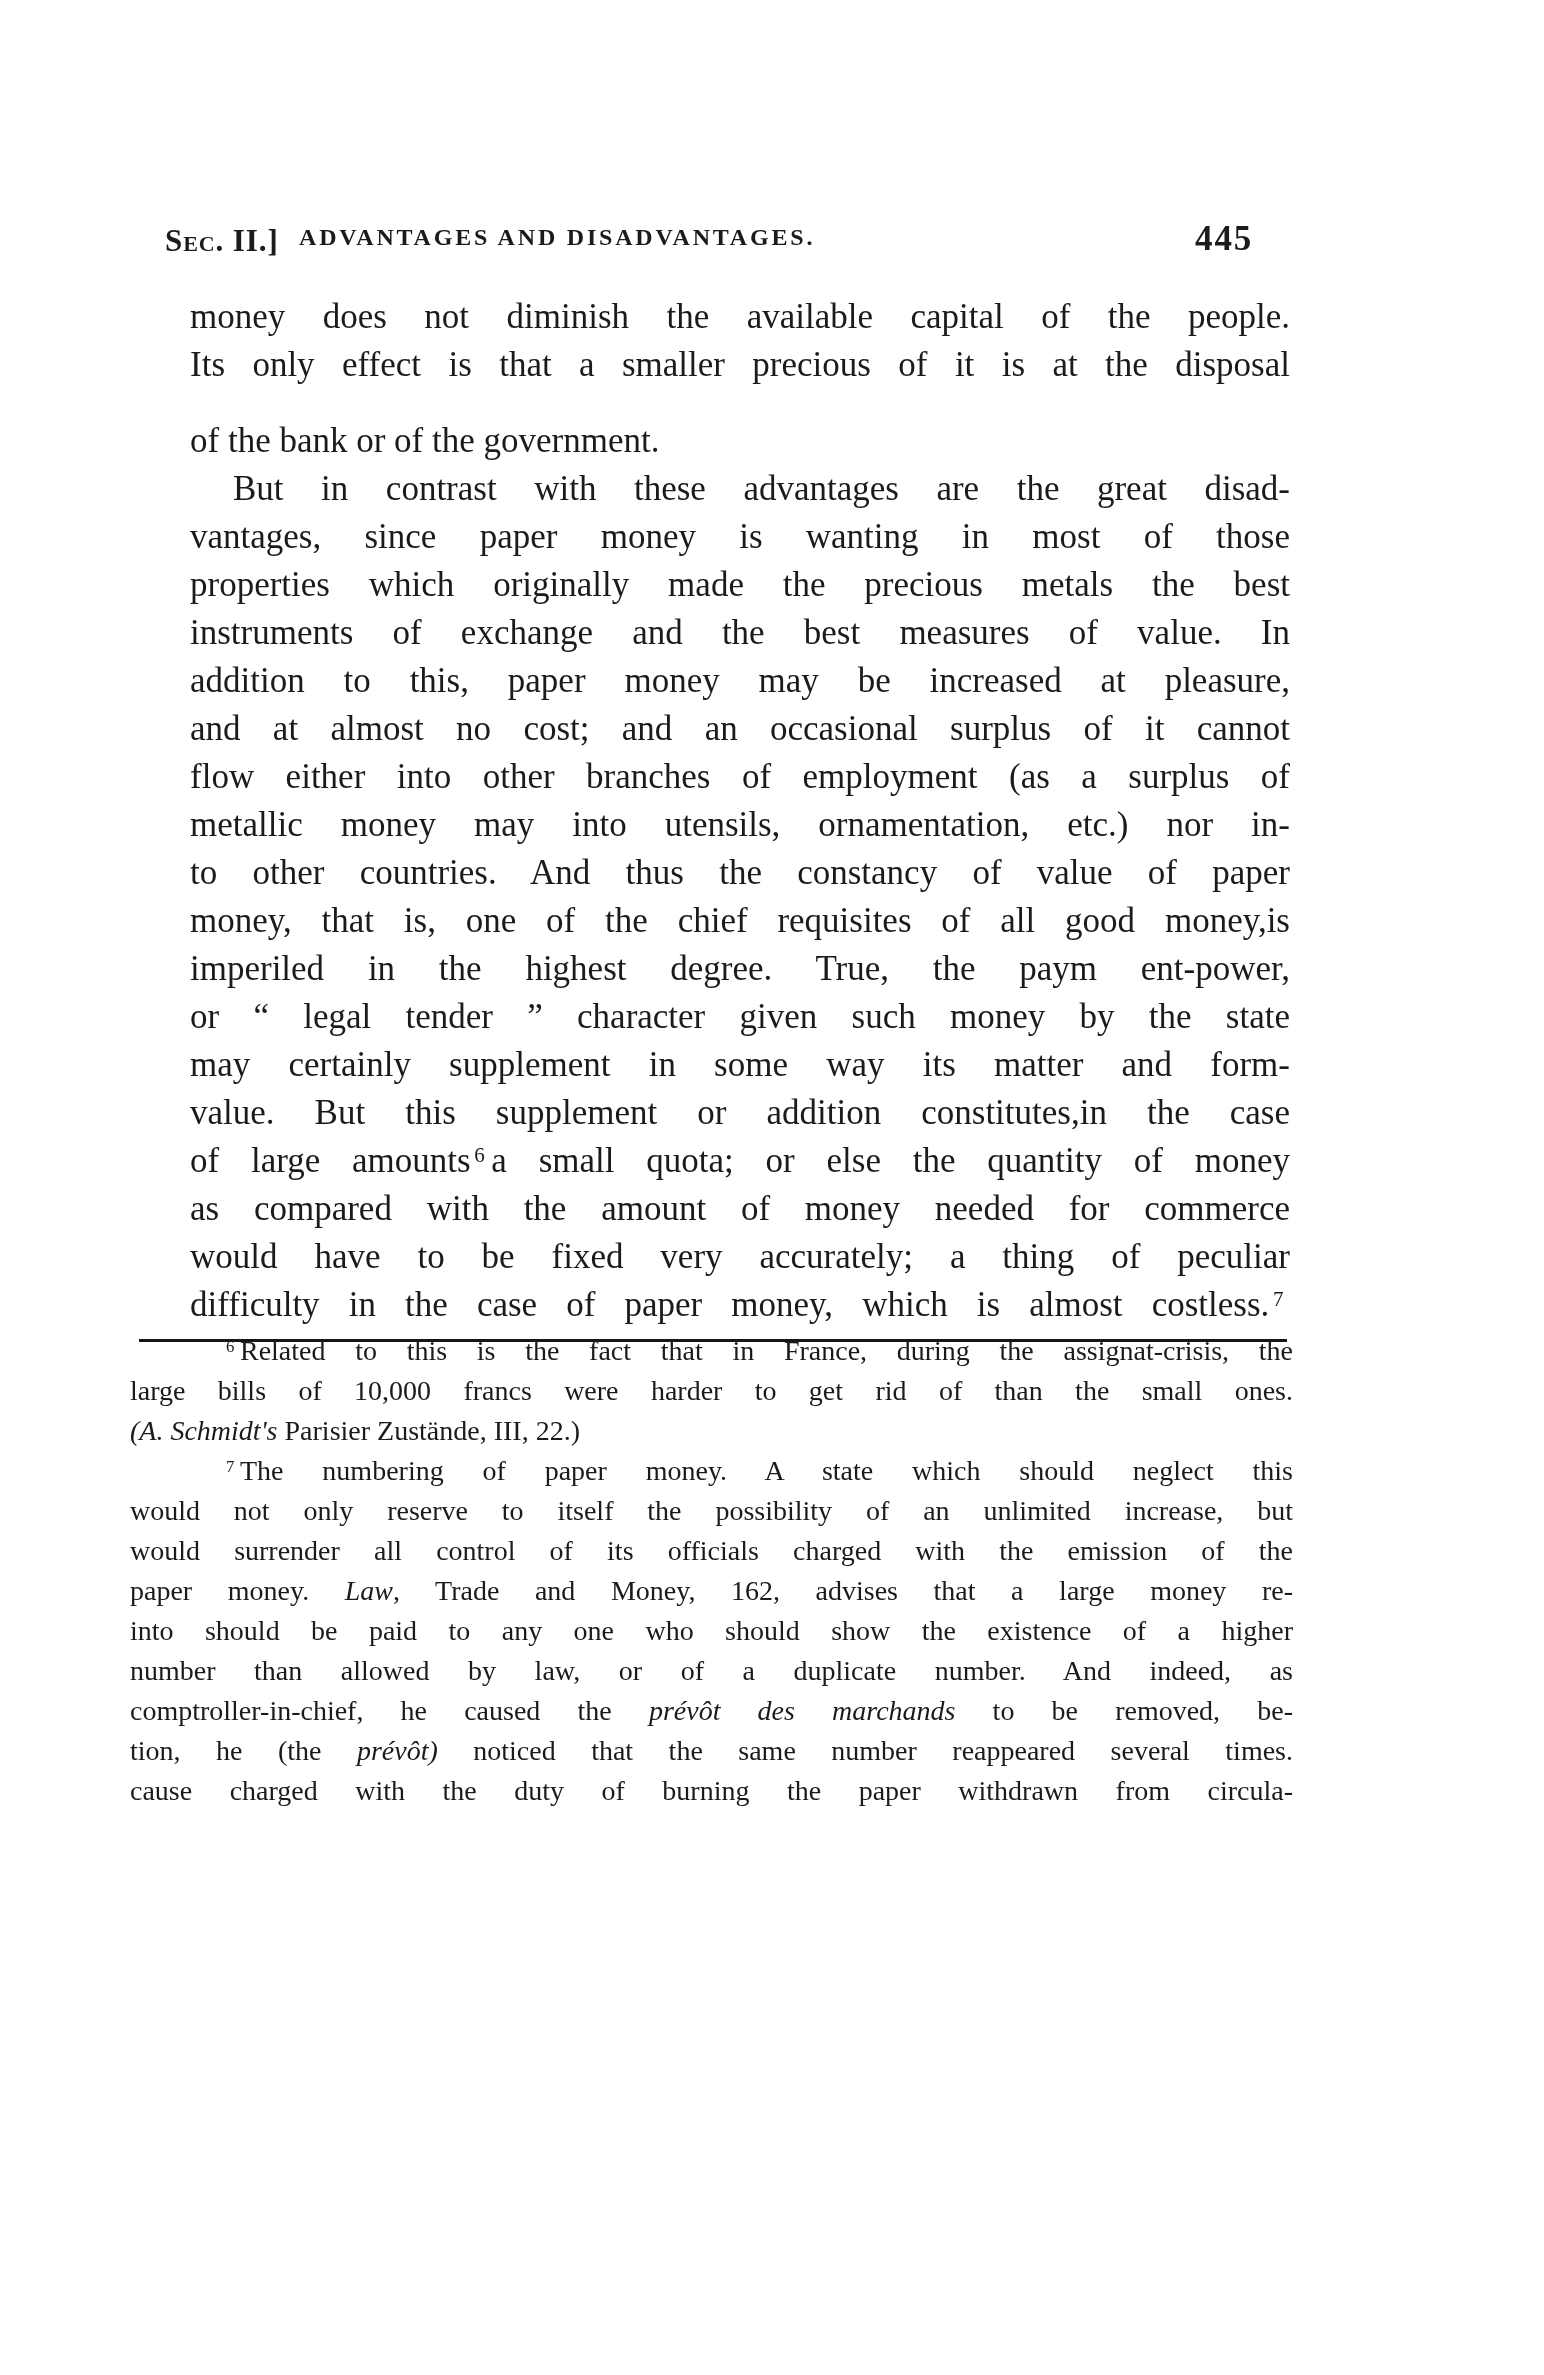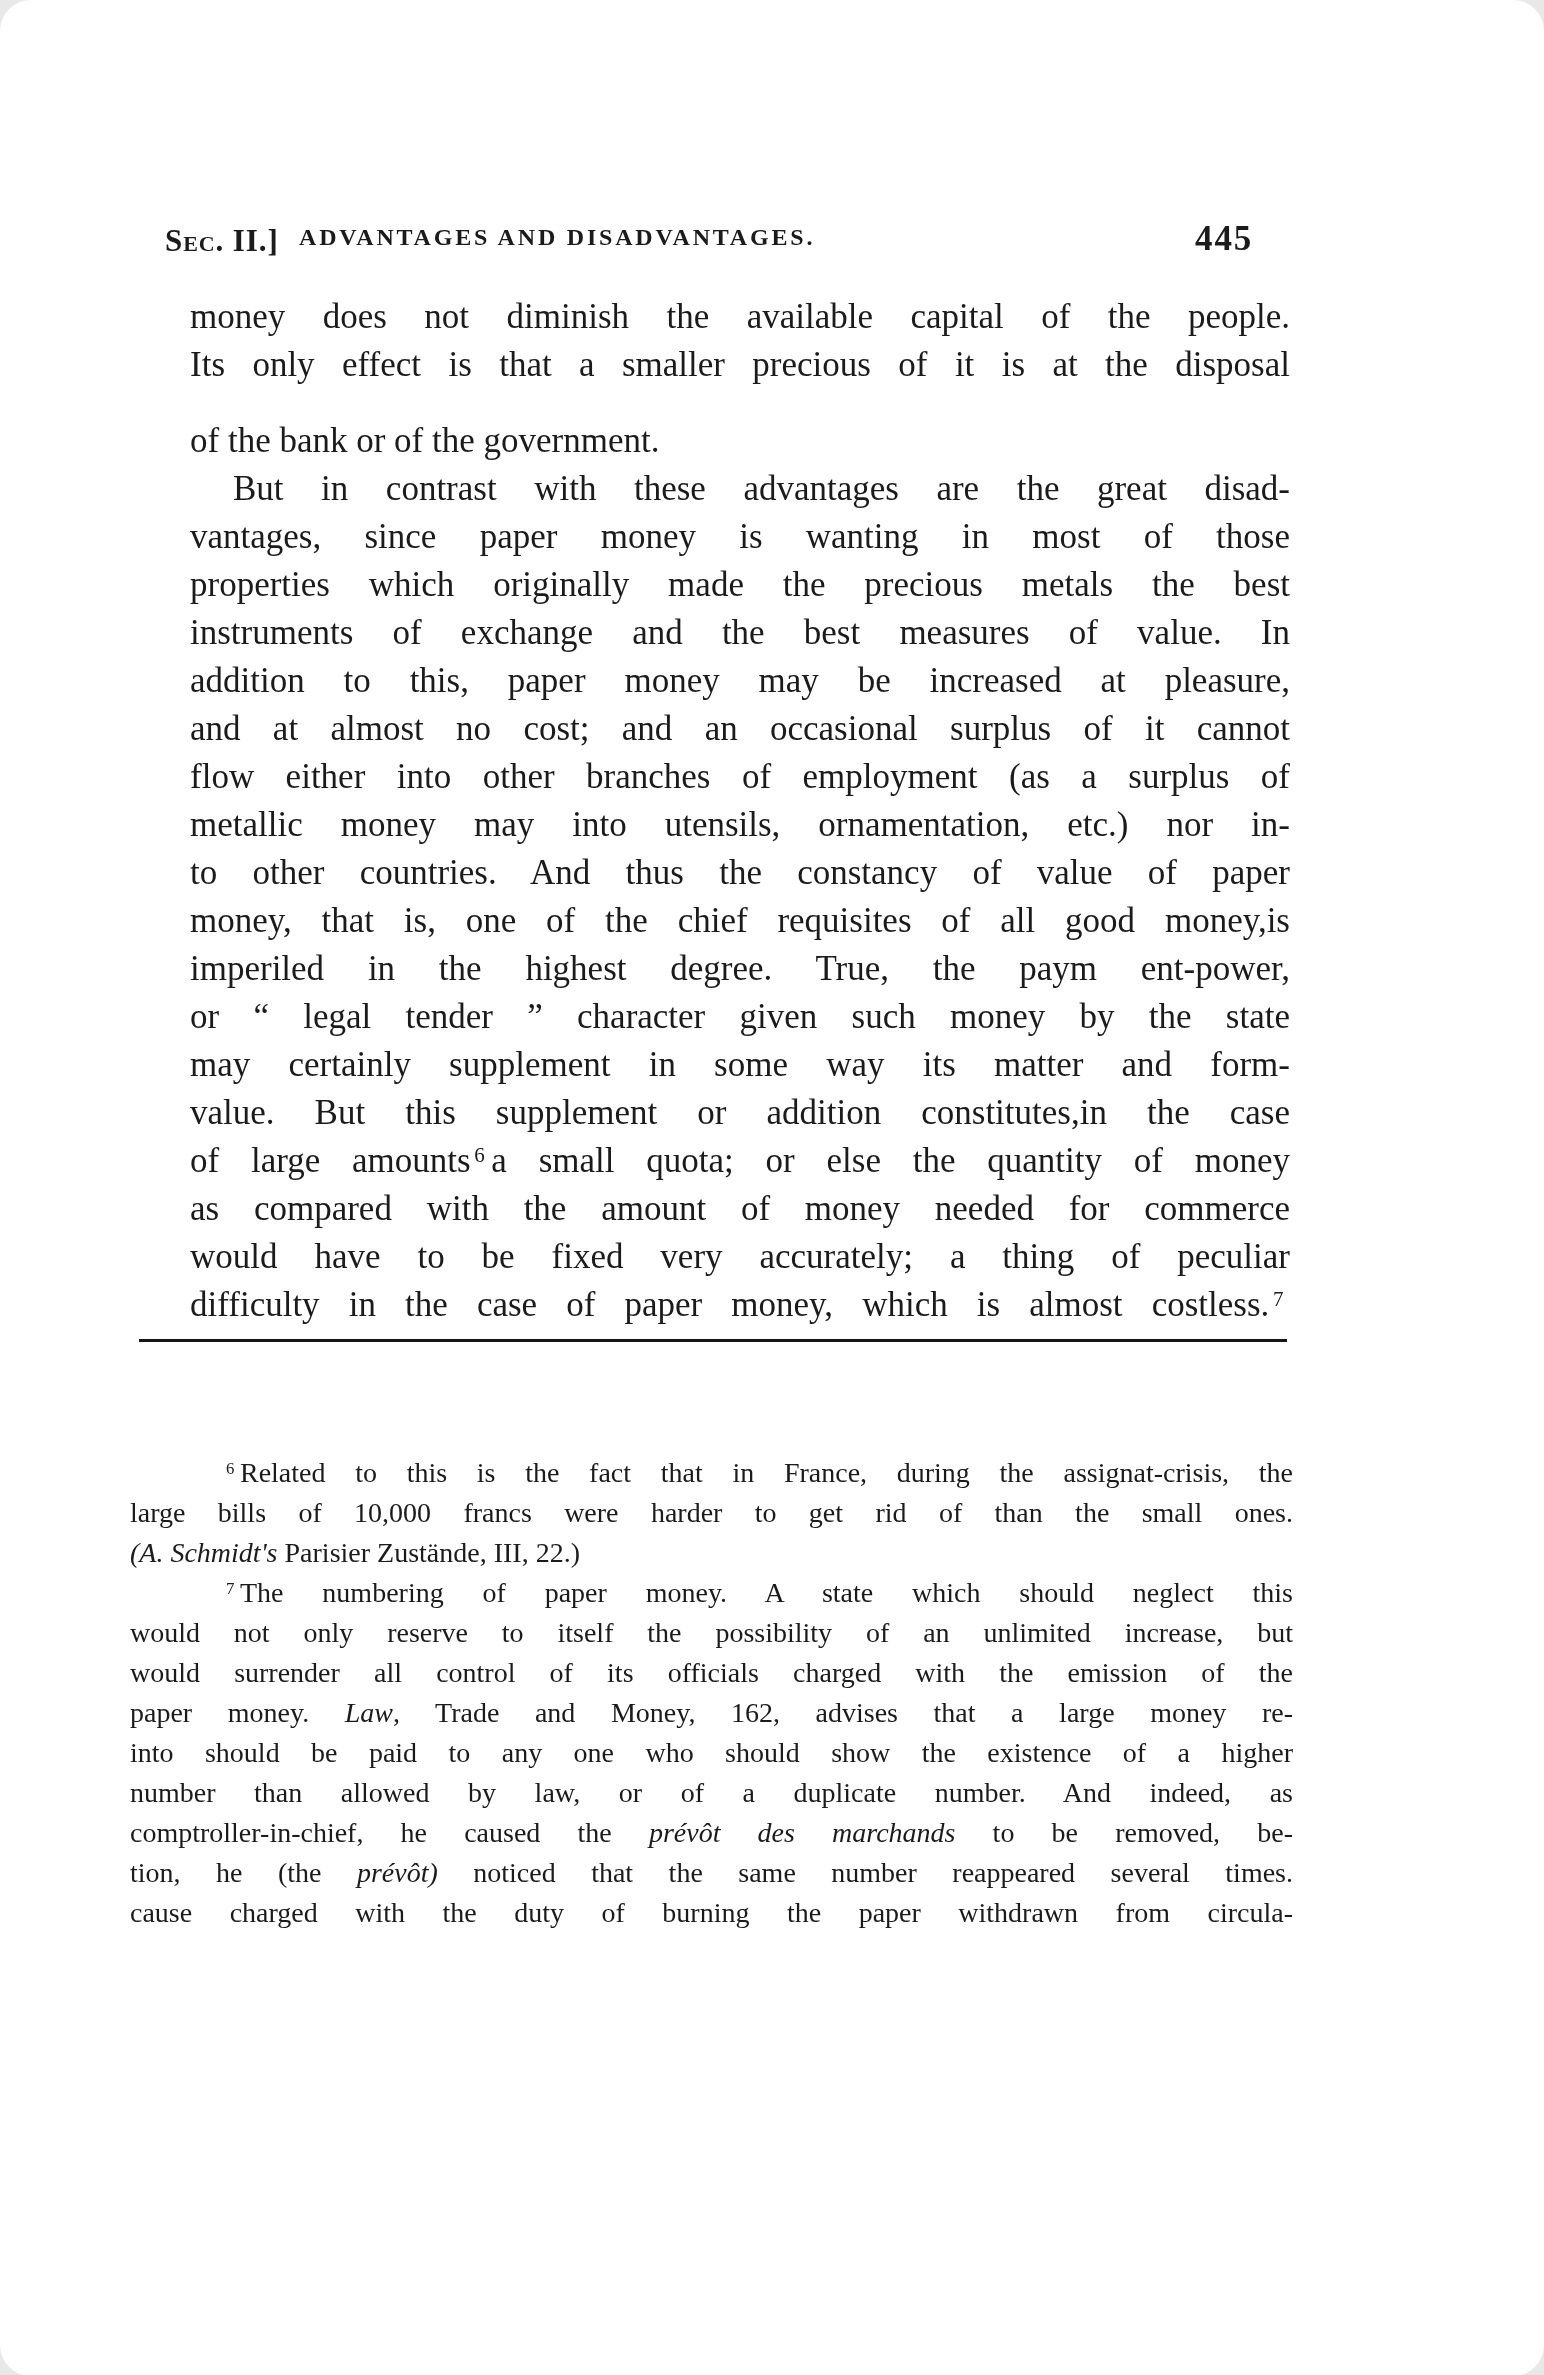--- a/index.html
+++ b/index.html
@@ -3,21 +3,20 @@
 <meta charset="utf-8">
 <style>
   html,body{margin:0;padding:0;background:#e8e8e8;}
   .page{
     position:relative;
     width:1544px;height:2376px;
     background:#ffffff;
     font-family:"Liberation Serif","DejaVu Serif",serif;
     color:#1b1b1b;
     overflow:hidden;
-    border-radius:31px;
   }
   
   .hdr-section{
     position:absolute;left:165px;top:223px;
     font-size:31px;font-weight:700;font-variant:small-caps;
     letter-spacing:0.9px;white-space:nowrap;
   }
   .hdr-title{
     position:absolute;left:299px;top:224px;
     font-size:24px;font-weight:700;letter-spacing:2.8px;white-space:nowrap;
@@ -39,21 +38,21 @@
   .line.end{text-align:left;margin-top:28px;}
   .line.end::after{content:none;}
   .line.indent{text-indent:43px;}
   
   .fn-rule{
     position:absolute;left:139px;top:1339px;width:1148px;height:2.8px;
     background:#161616;
   }
   
   .footnotes{
-    position:absolute;left:130px;top:1453px;width:1163px;
+    position:absolute;left:130px;top:1331px;width:1163px;
     font-size:28px;
   }
   .fline{
     height:40px;line-height:40px;
     text-align:justify;overflow:hidden;
   }
   .fline::after{content:"";display:inline-block;width:100%;}
   .fline.end{text-align:left;}
   .fline.end::after{content:none;}
   .fline.indent{text-indent:96px;}

